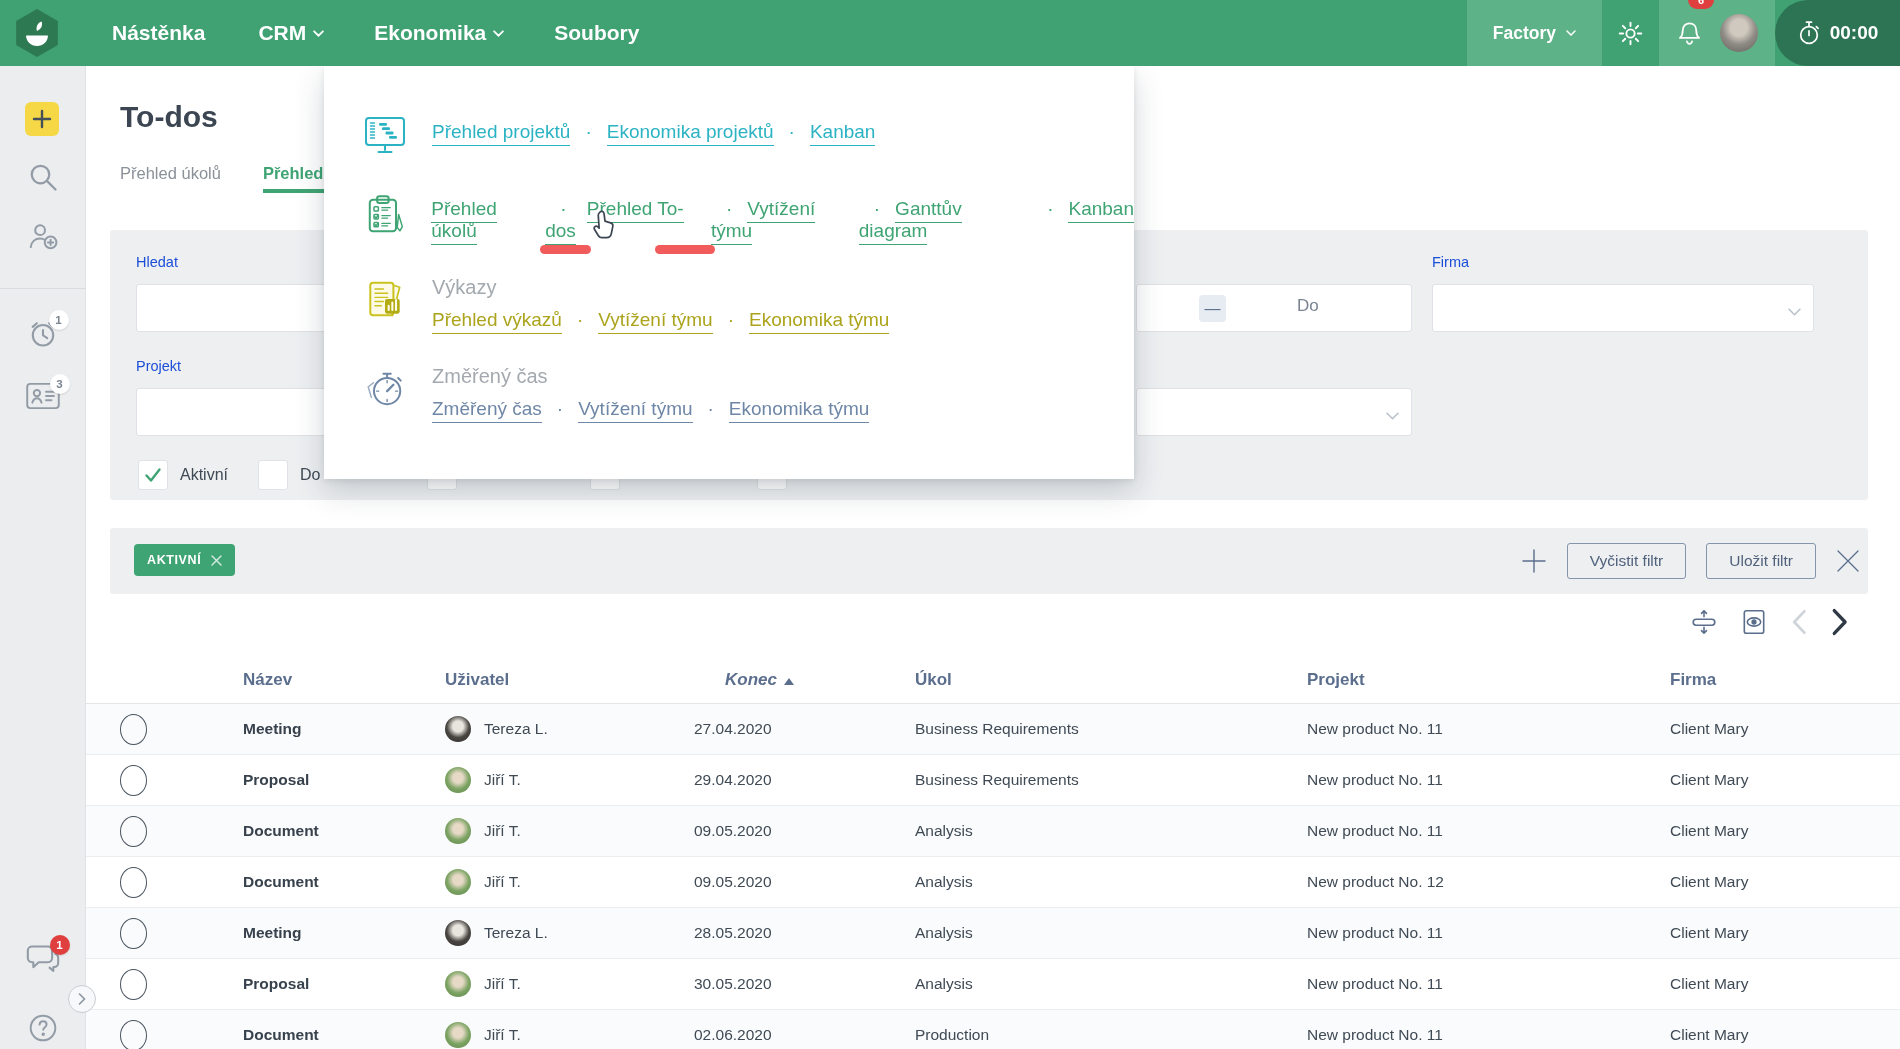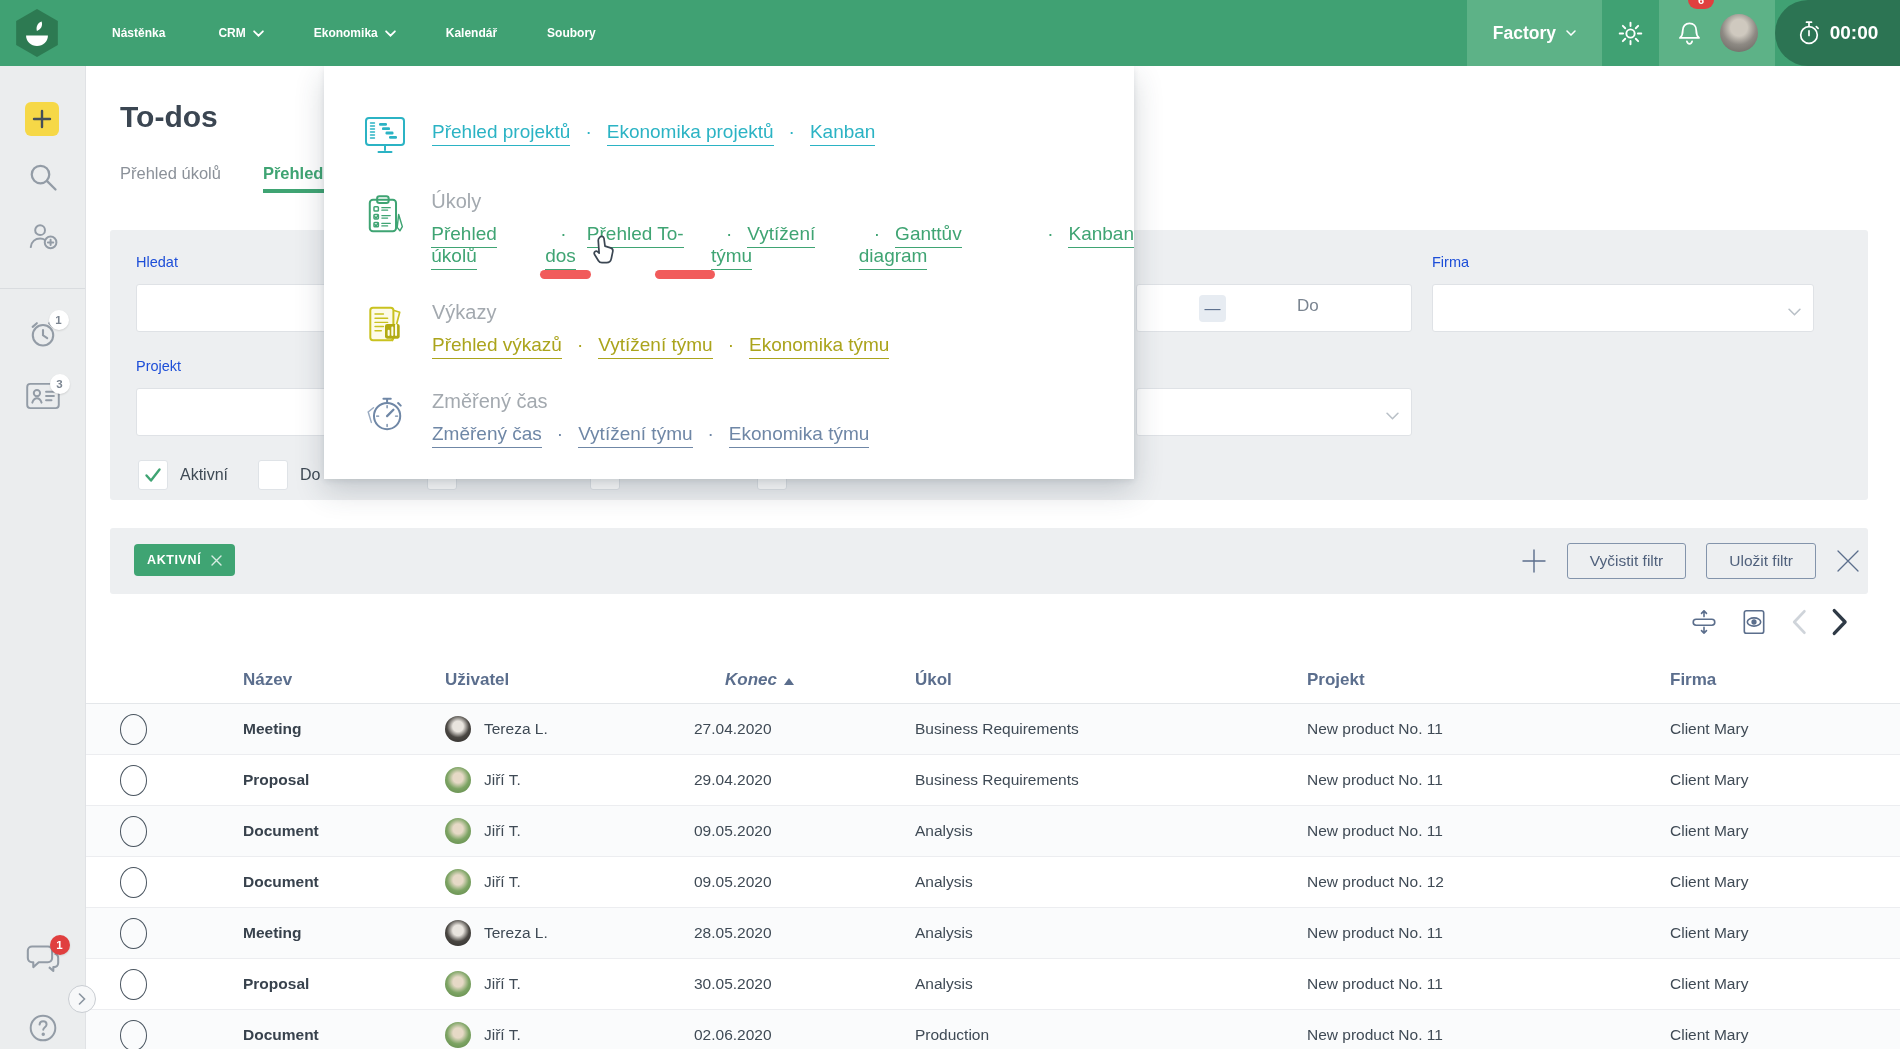--- a/index.html
+++ b/index.html
@@ -5,21 +5,21 @@
   html,body{margin:0;padding:0;background:#fff;}
   .app{position:relative;width:1900px;height:1049px;overflow:hidden;
        font-family:"Liberation Sans","DejaVu Sans",sans-serif;color:#3f4a55;}
 
   
   .navbar{position:absolute;left:0;top:0;width:1900px;height:66px;background:#40a173;z-index:50;
           display:flex;align-items:center;}
   .logo{position:absolute;left:12px;top:8px;width:50px;height:50px;}
   .nav-items{display:flex;margin-left:84px;height:66px;}
   .nav-item{display:flex;align-items:center;gap:7px;height:66px;padding:0 25px;color:#fff;
-            font-size:12px;font-weight:600;cursor:pointer;text-decoration:none;}
+            font-size:21px;font-weight:600;cursor:pointer;text-decoration:none;}
   .nav-item.pad-lg{padding:0 28px;}
   .nav-item.active{background:#64b58e;padding:0 19px;}
   .caret svg{display:block;}
   .nav-right{margin-left:auto;display:flex;align-items:center;height:66px;}
   .workspace{display:flex;align-items:center;gap:10px;background:#5db287;height:66px;padding:0 26px;
              color:#fff;font-size:17.5px;font-weight:600;cursor:pointer;}
   .icon-btn{display:flex;align-items:center;justify-content:center;height:66px;color:#fff;cursor:pointer;}
   .gear-wrap{padding:0 15px;}
   .user-group{display:flex;align-items:center;gap:17px;background:#5db287;height:66px;padding:0 17px;}
   .bell-wrap{position:relative;}
@@ -157,23 +157,20 @@
         </a>
       <a class="nav-item">
           <span>Ekonomika</span>
           <span class="caret">
             <svg width="11" height="7" viewBox="0 0 10 6">
               <path d="M1 1l4 4 4-4" fill="none" stroke="#fff" stroke-width="1.6" stroke-linecap="round"></path>
             </svg>
           </span>
         </a>
       <a class="nav-item">
-          <span>Kalendář</span>
-        </a>
-      <a class="nav-item">
           <span>Soubory</span>
         </a>
     </nav>
     <div class="nav-right">
       <a class="workspace">
         <span>Factory</span>
         <span class="caret">
             <svg width="10" height="6" viewBox="0 0 10 6">
               <path d="M1 1l4 4 4-4" fill="none" stroke="#fff" stroke-width="1.5" stroke-linecap="round"></path>
             </svg>
@@ -527,21 +524,20 @@
           <rect x="8.5" y="20.5" width="4.2" height="4.2" rx="0.8" stroke-width="1.4"></rect>
           <path d="M9.3 22.5l1.2 1.4 2-2.7" stroke-width="1.4"></path>
           <path d="M16 21.5h8 M16 23.9h5.5" stroke-width="1.2"></path>
           <rect x="8.5" y="28" width="4.2" height="4.2" rx="0.8" stroke-width="1.4"></rect>
           <path d="M9.3 30l1.2 1.4 2-2.7" stroke-width="1.4"></path>
           <path d="M16 29h8 M16 31.4h5.5" stroke-width="1.2"></path>
           <path d="M32 20.5l3.5 11.5-2.3 4-2.6-3.3z" stroke-width="1.4"></path>
         </svg>
       </span>
       <div>
-        <div class="sec-title">Úkoly</div>
         <div class="sec-links">
           <a class="menu-link"><span class="lt">Přehled úkolů</span></a>
           <a class="menu-link link-todos">
             <span class="lt">Přehled To-dos</span>
             <span class="rb rb-l"></span>
             <span class="rb rb-r"></span>
             <span class="cursor-hand">
               <svg width="22" height="30" viewBox="0 0 15 21">
                 <path d="M5.2 1.6c1-1.1 2.7-.8 3 .8l.7 5.4 3.9 1.2c1.3.4 1.8 1.5 1.5 2.8l-1 4.8c-.3 1.7-1.6 2.8-3.3 2.8H6.8c-1 0-2-.5-2.5-1.4l-2.7-4.4c-.9-1.5.9-3 2.1-1.9l1.1 1-.6-8.6c-.1-1 .4-2 1-2.5z" fill="#ffffff" stroke="#3b4652" stroke-width="1.2" stroke-linejoin="round"></path>
               </svg>

